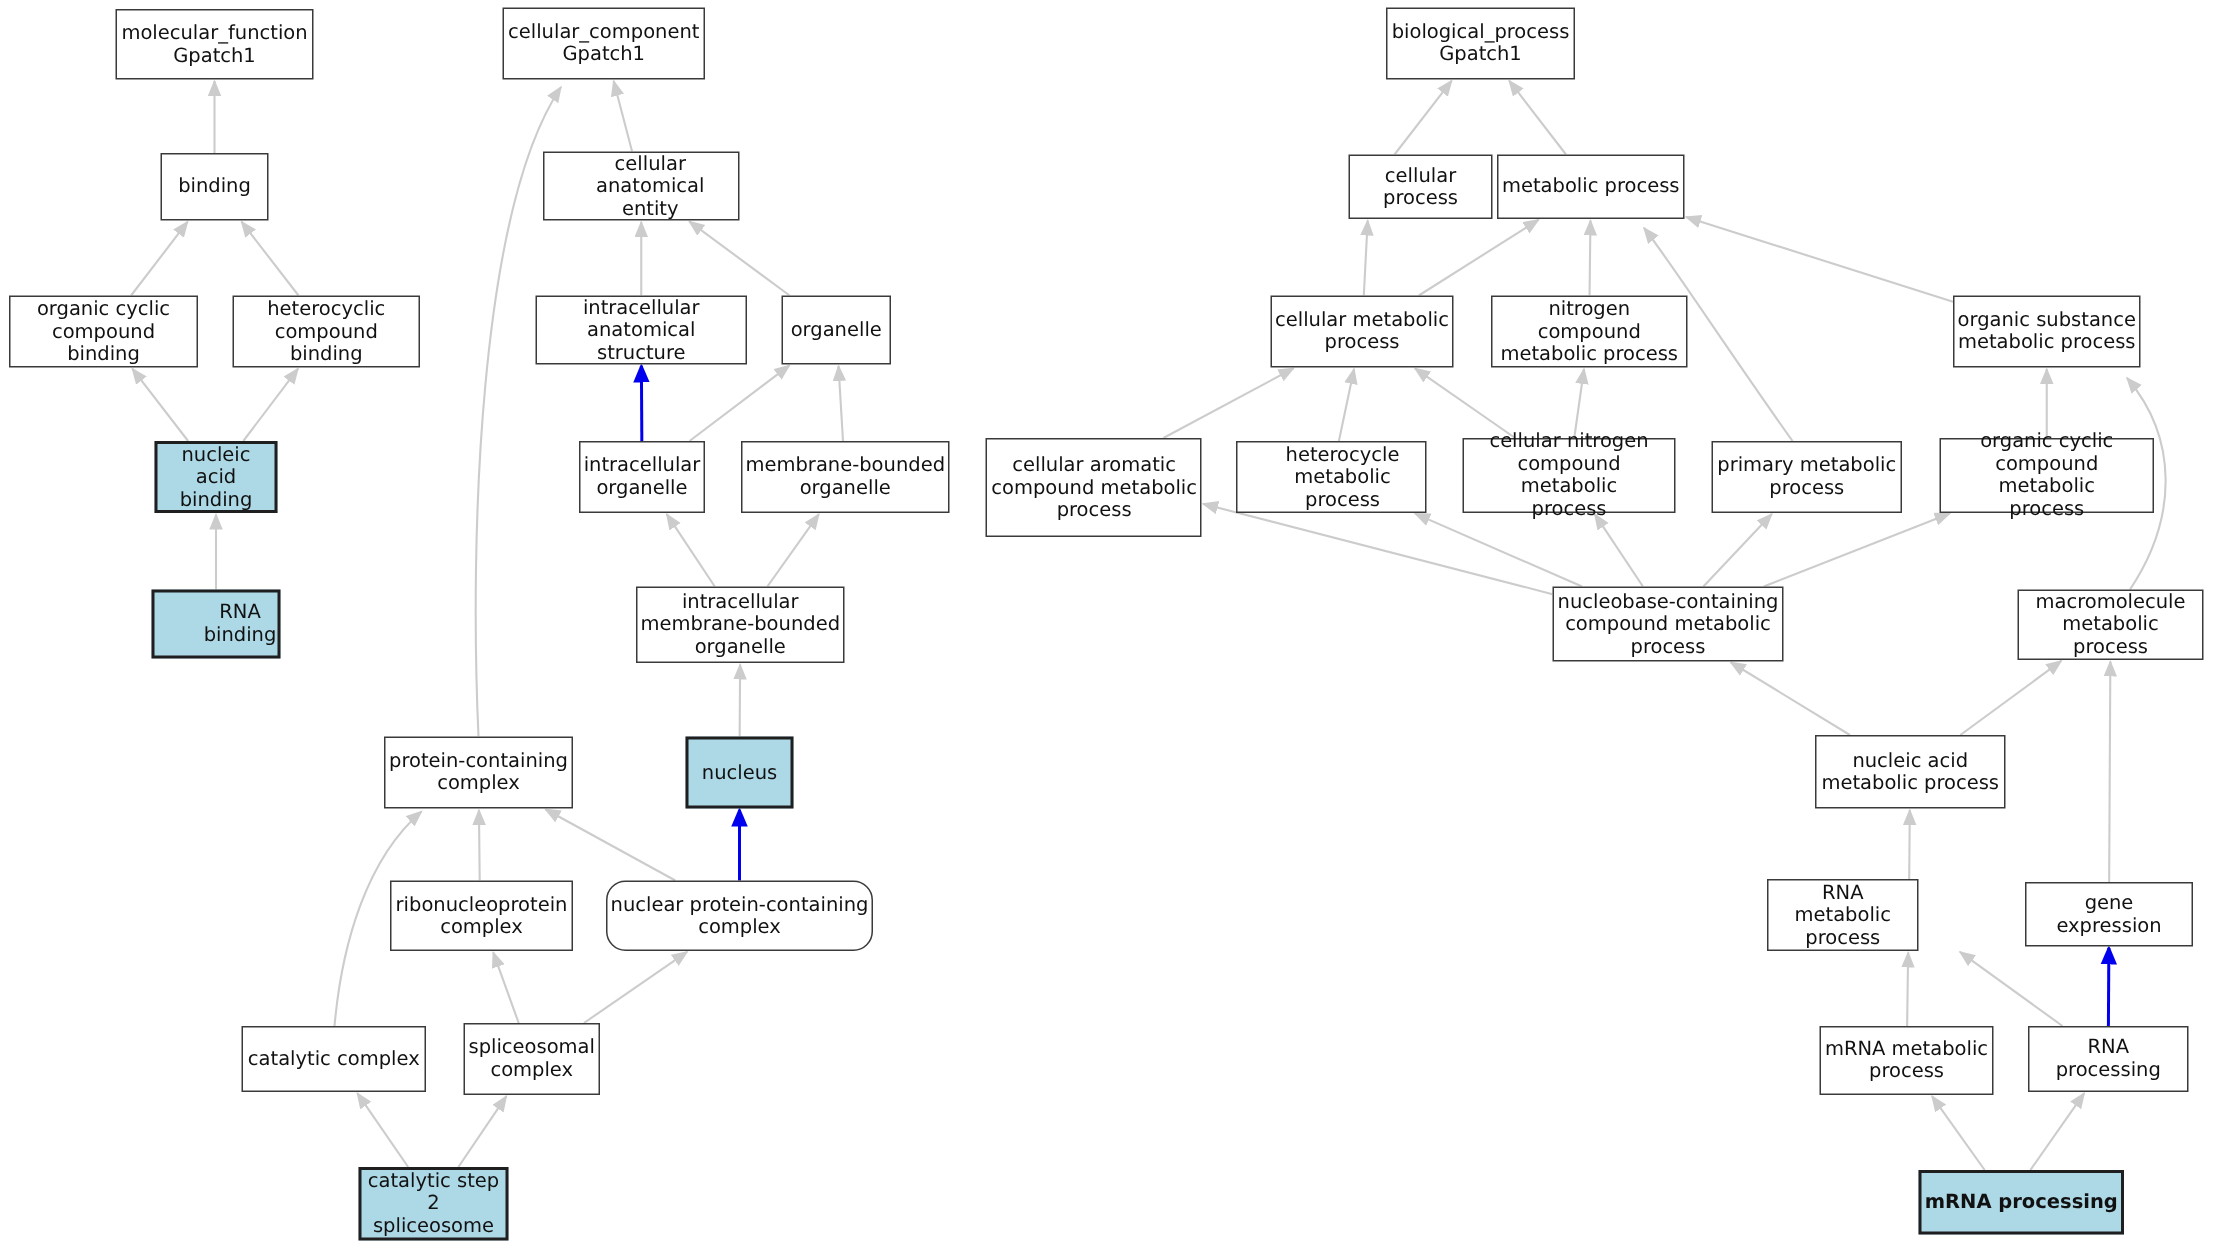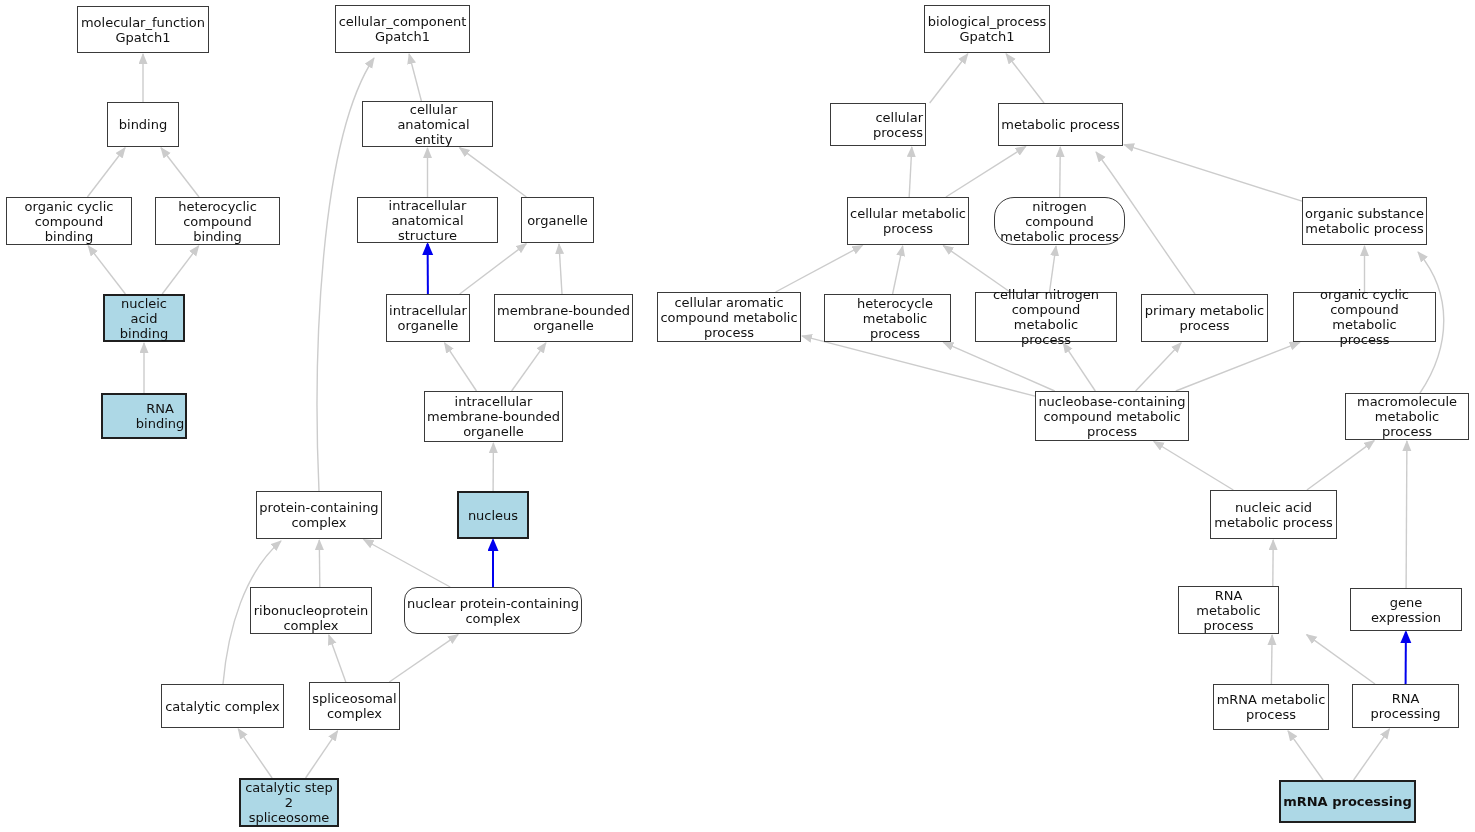--- a/index.html
+++ b/index.html
@@ -161,21 +161,21 @@
 membrane-bounded
 organelle</span>
     </div>
     <div class="node" style="left: 256px; top: 491px; width: 126px; height: 48px;">
       <span class="node-label">protein-containing
 complex</span>
     </div>
     <div class="node highlighted" style="left: 457px; top: 491px; width: 72px; height: 48px;">
       <span class="node-label">nucleus</span>
     </div>
-    <div class="node" style="left: 250px; top: 587px; width: 122px; height: 47px; align-items: flex-end;">
+    <div class="node" style="left: 260px; top: 587px; width: 122px; height: 47px;">
       <span class="node-label">ribonucleoprotein
 complex</span>
     </div>
     <div class="node" style="left: 404px; top: 587px; width: 178px; height: 47px; border-radius: 13px;">
       <span class="node-label">nuclear protein-containing
 complex</span>
     </div>
     <div class="node" style="left: 161px; top: 684px; width: 123px; height: 44px;">
       <span class="node-label">catalytic complex</span>
     </div>
@@ -184,39 +184,39 @@
 complex</span>
     </div>
     <div class="node highlighted" style="left: 239px; top: 778px; width: 100px; height: 49px;">
       <span class="node-label">catalytic step
 2 spliceosome</span>
     </div>
     <div class="node" style="left: 924px; top: 5px; width: 126px; height: 48px;">
       <span class="node-label">biological_process
 Gpatch1</span>
     </div>
-    <div class="node" style="left: 830px; top: 103px; width: 96px; height: 43px; text-align: right;">
+    <div class="node" style="left: 899px; top: 103px; width: 96px; height: 43px;">
       <span class="node-label">cellular process</span>
     </div>
     <div class="node" style="left: 998px; top: 103px; width: 125px; height: 43px;">
       <span class="node-label">metabolic process</span>
     </div>
     <div class="node" style="left: 847px; top: 197px; width: 122px; height: 48px;">
       <span class="node-label">cellular metabolic
 process</span>
     </div>
-    <div class="node" style="left: 994px; top: 197px; width: 131px; height: 48px; border-radius: 20px;">
+    <div class="node" style="left: 994px; top: 197px; width: 131px; height: 48px;">
       <span class="node-label">nitrogen compound
 metabolic process</span>
     </div>
     <div class="node" style="left: 1302px; top: 197px; width: 125px; height: 48px;">
       <span class="node-label">organic substance
 metabolic process</span>
     </div>
-    <div class="node" style="left: 657px; top: 292px; width: 144px; height: 50px;">
+    <div class="node" style="left: 657px; top: 292px; width: 144px; height: 66px; justify-content: flex-end;">
       <span class="node-label">cellular aromatic
 compound metabolic
 process</span>
     </div>
     <div class="node" style="left: 824px; top: 294px; width: 127px; height: 48px; padding-left: 15px;">
       <span class="node-label">heterocycle
 metabolic process</span>
     </div>
     <div class="node" style="left: 975px; top: 292px; width: 142px; height: 50px;">
       <span class="node-label">cellular nitrogen

